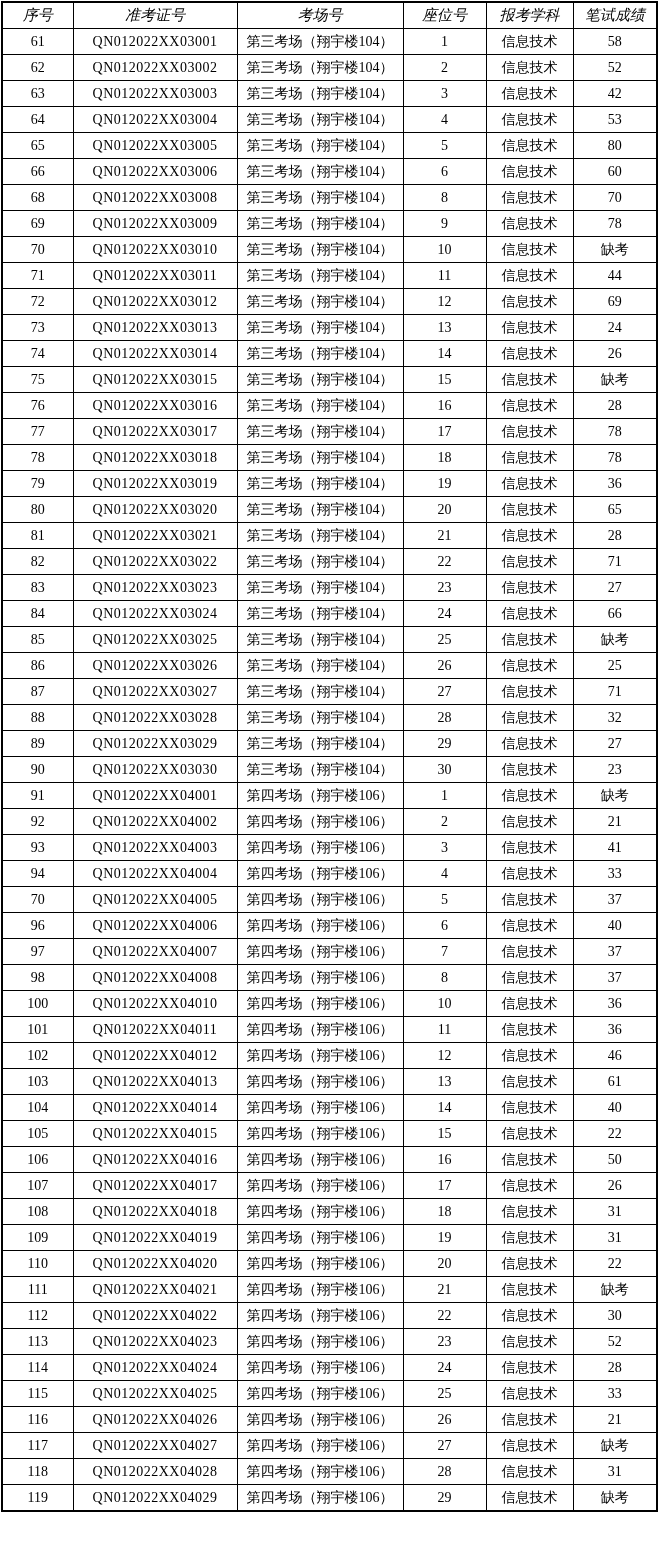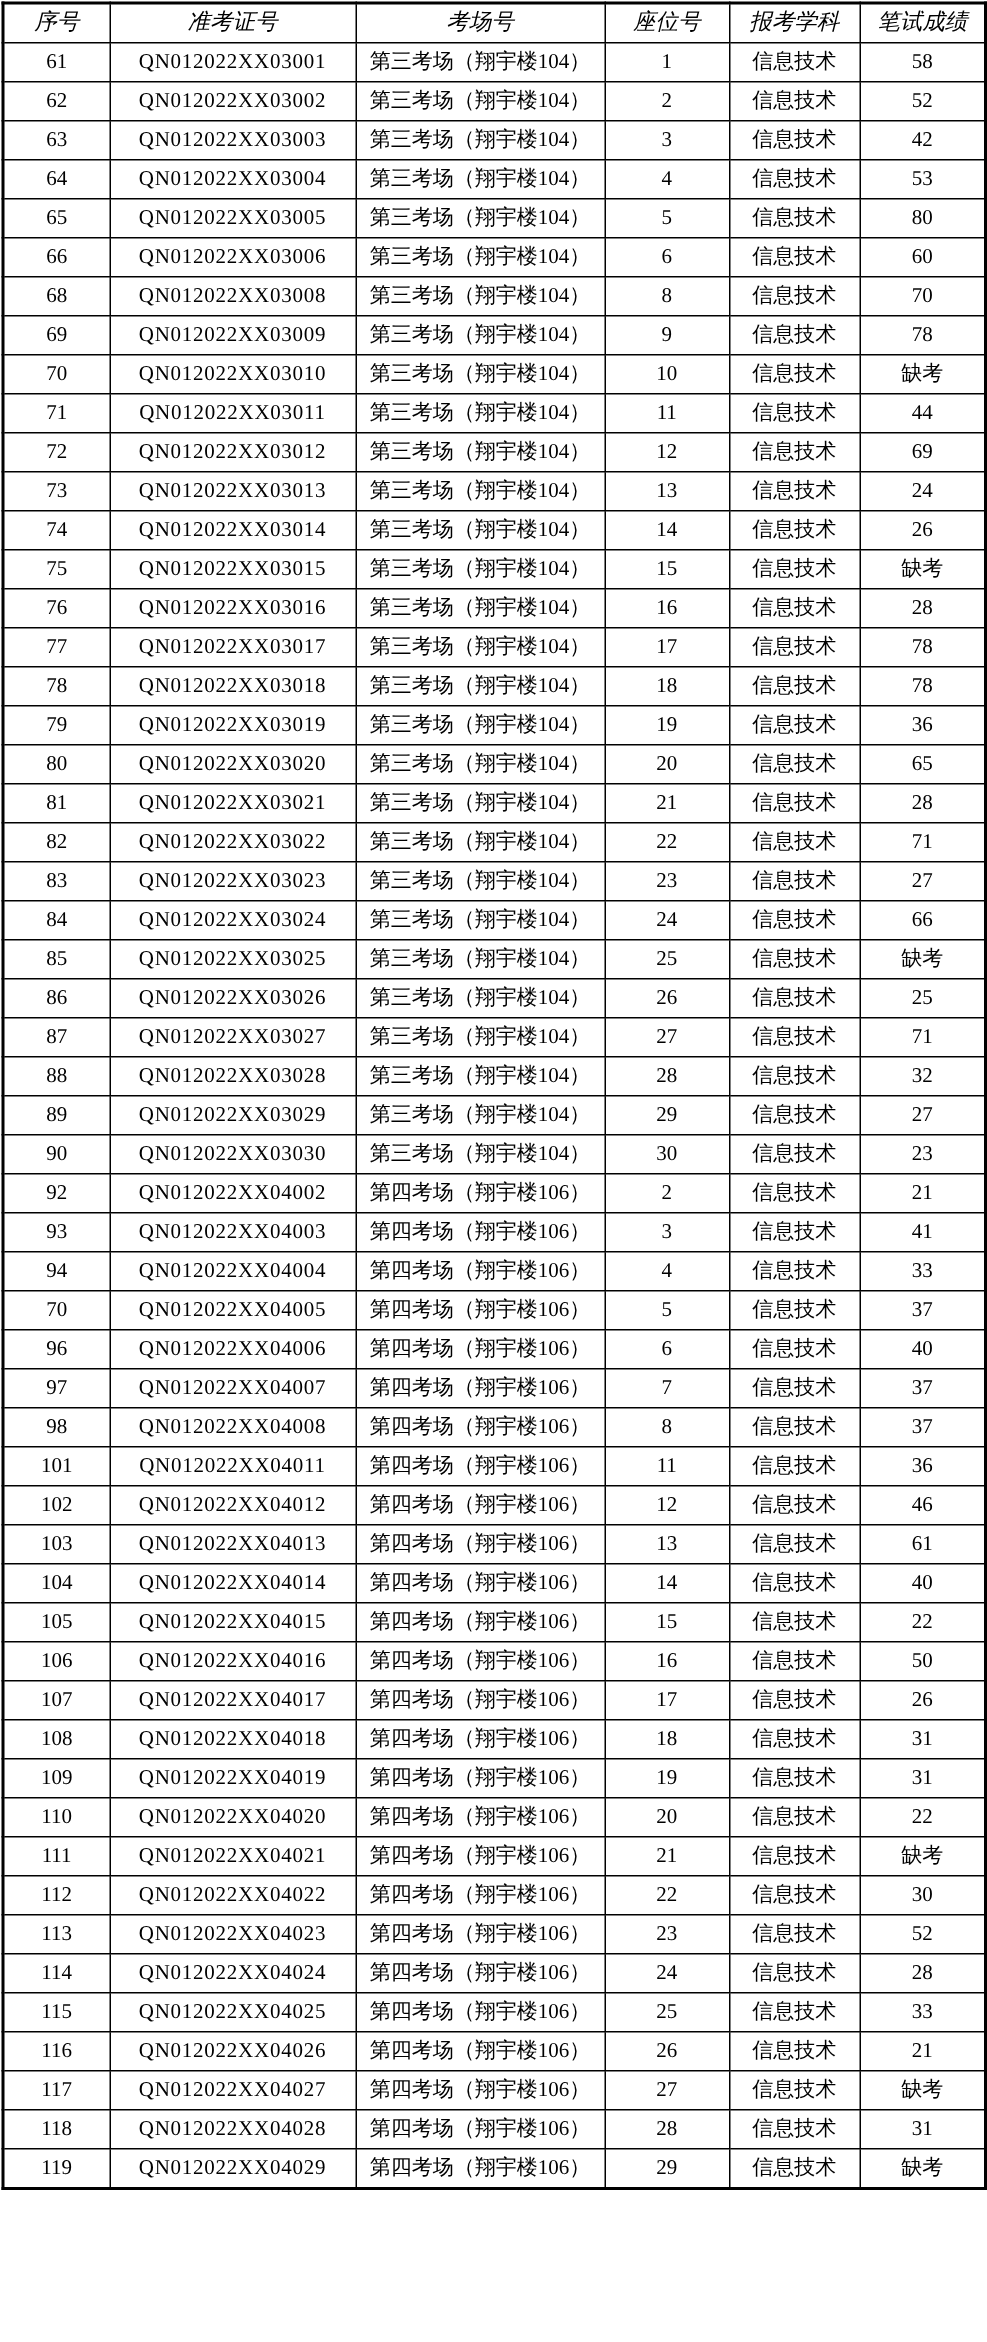--- a/index.html
+++ b/index.html
@@ -307,20 +307,28 @@
         </tr>
         <tr>
           <td class="col-serial">90</td>
           <td class="col-ticket">QN012022XX03030</td>
           <td class="col-exam-room">第三考场（翔宇楼104）</td>
           <td class="col-seat">30</td>
           <td class="col-subject">信息技术</td>
           <td class="col-score">23</td>
         </tr>
         <tr>
+          <td class="col-serial">91</td>
+          <td class="col-ticket">QN012022XX04001</td>
+          <td class="col-exam-room">第四考场（翔宇楼106）</td>
+          <td class="col-seat">1</td>
+          <td class="col-subject">信息技术</td>
+          <td class="col-score">缺考</td>
+        </tr>
+        <tr>
           <td class="col-serial">92</td>
           <td class="col-ticket">QN012022XX04002</td>
           <td class="col-exam-room">第四考场（翔宇楼106）</td>
           <td class="col-seat">2</td>
           <td class="col-subject">信息技术</td>
           <td class="col-score">21</td>
         </tr>
         <tr>
           <td class="col-serial">93</td>
           <td class="col-ticket">QN012022XX04003</td>
@@ -361,20 +369,28 @@
           <td class="col-subject">信息技术</td>
           <td class="col-score">37</td>
         </tr>
         <tr>
           <td class="col-serial">98</td>
           <td class="col-ticket">QN012022XX04008</td>
           <td class="col-exam-room">第四考场（翔宇楼106）</td>
           <td class="col-seat">8</td>
           <td class="col-subject">信息技术</td>
           <td class="col-score">37</td>
+        </tr>
+        <tr>
+          <td class="col-serial">100</td>
+          <td class="col-ticket">QN012022XX04010</td>
+          <td class="col-exam-room">第四考场（翔宇楼106）</td>
+          <td class="col-seat">10</td>
+          <td class="col-subject">信息技术</td>
+          <td class="col-score">36</td>
         </tr>
         <tr>
           <td class="col-serial">101</td>
           <td class="col-ticket">QN012022XX04011</td>
           <td class="col-exam-room">第四考场（翔宇楼106）</td>
           <td class="col-seat">11</td>
           <td class="col-subject">信息技术</td>
           <td class="col-score">36</td>
         </tr>
         <tr>

